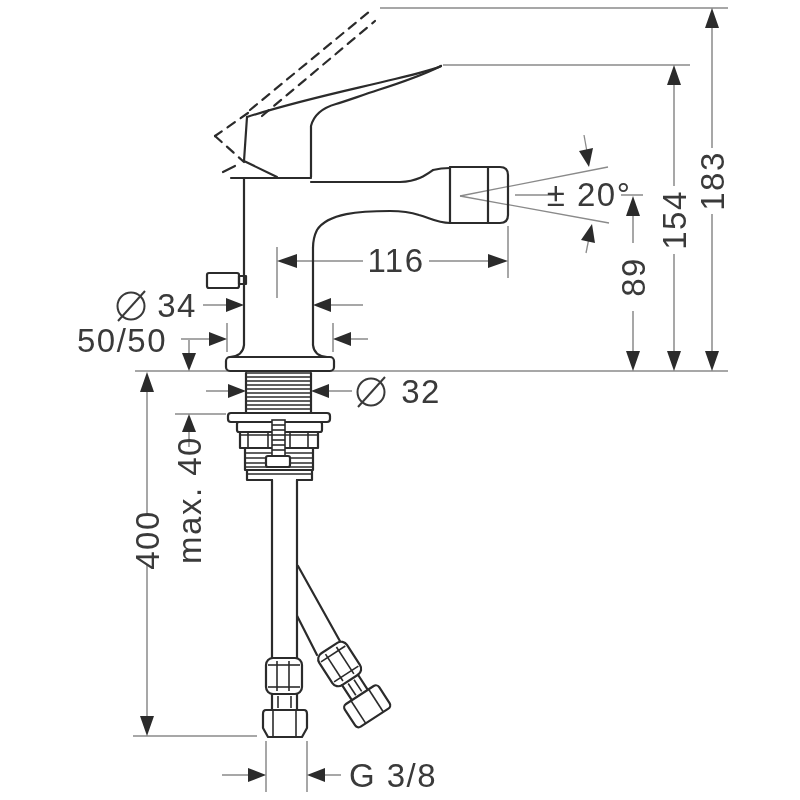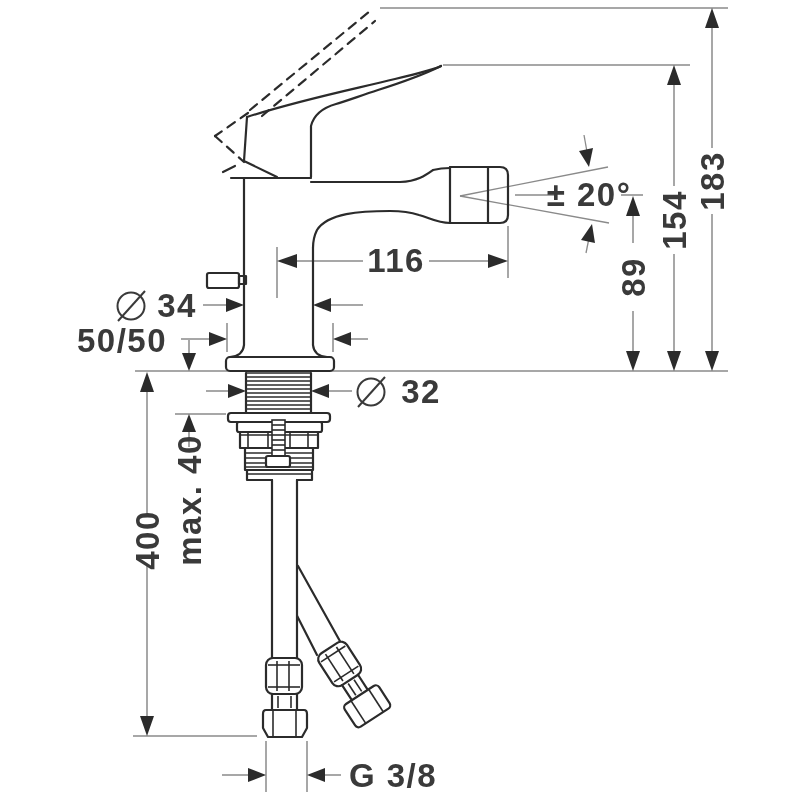--- a/index.html
+++ b/index.html
@@ -1,16 +1,16 @@
 <!DOCTYPE html>
 <html><head>
 <meta charset="utf-8">
 <style>
   html,body{margin:0;padding:0;background:#ffffff;}
-  .stage{width:800px;height:800px;position:relative;background:#fff;overflow:hidden;font-weight:bold;}
+  .stage{width:800px;height:800px;position:relative;background:#fff;overflow:hidden;}
   svg{display:block;}
   text{font-family:"Liberation Sans","DejaVu Sans",sans-serif;fill:#3a3a3a;font-size:33px;letter-spacing:1.5px;}
   .ink{stroke:#2b2b2b;stroke-width:2.2;fill:none;stroke-linecap:round;stroke-linejoin:round;}
   .ink-thin{stroke:#2b2b2b;stroke-width:1.6;fill:none;}
   .dash{stroke:#2b2b2b;stroke-width:2.2;fill:none;stroke-dasharray:9 7;stroke-linecap:round;}
   .dim{stroke:#8a8a8a;stroke-width:1.5;fill:none;}
   .dim-thin{stroke:#8a8a8a;stroke-width:1.3;fill:none;}
   .arr{fill:#2b2b2b;stroke:none;}
   .whitefill{fill:#ffffff;stroke:none;}
   .sym{stroke:#3a3a3a;stroke-width:2;fill:none;}

